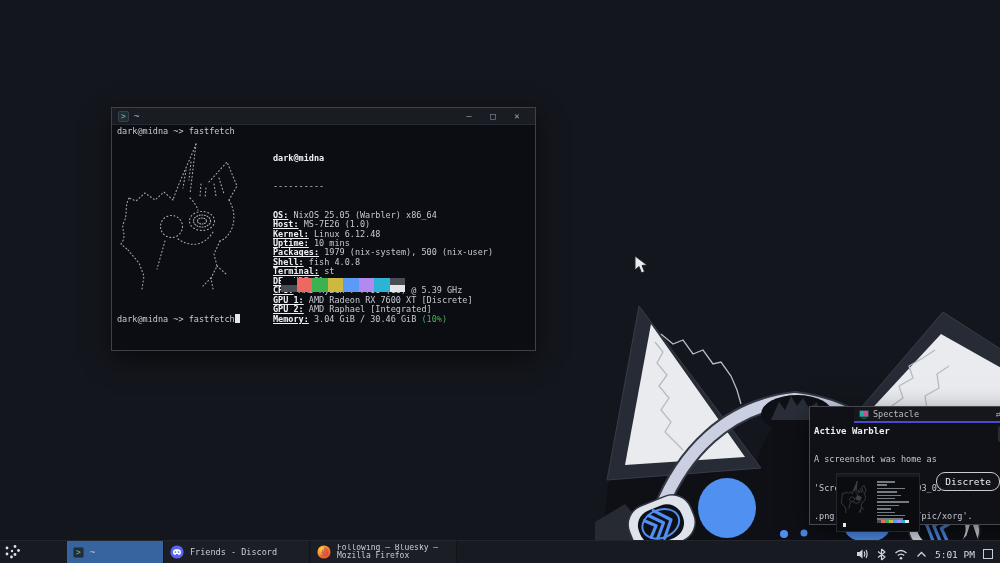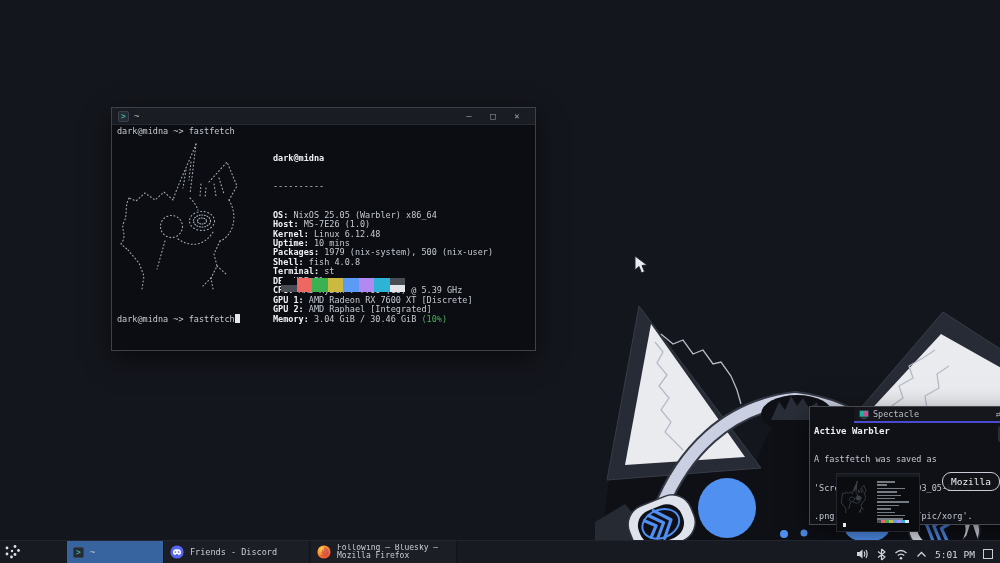--- a/index.html
+++ b/index.html
@@ -21,21 +21,21 @@
   
   #terminal{left:111px;top:107px;width:423px;height:242px;}
   #terminal .titlebar{height:16px;padding:0 6px;font-size:9px;gap:5px;}
   #terminal .tb-btn{width:24px;font-size:9px;}
   .term-icon{width:11px;height:11px;background:#262b33;border:1px solid #3a414b;border-radius:2px;
     color:#35b5aa;font-size:8px;line-height:10px;text-align:center;font-weight:bold;box-sizing:border-box;}
   .term-body{position:absolute;top:17px;left:0;right:0;bottom:0;font-size:8.5px;line-height:9.45px;color:#c5c9d1;}
   .promptline{position:absolute;white-space:pre;}
   .cursor-block{display:inline-block;width:5.5px;height:9px;background:#e3e6ea;vertical-align:-1px;}
   #ff-info{position:absolute;left:161px;top:10px;white-space:pre;}
-  .ff-label{font-weight:bold;color:#eef0f4;}
+  .ff-label{font-weight:bold;color:#eef0f4;text-decoration:underline;}
   .ff-header{font-weight:bold;color:#eef0f4;}
   .palette{position:absolute;left:169px;top:153px;}
   .pal-row{display:flex;height:7px;}
   .pal-row span{width:15.5px;height:7px;display:block;}
 
   
   #spectacle{left:809px;top:406px;width:172px;height:117px;background:#101117;border-color:#45494f;padding-left:44px;}
   #spectacle .titlebar{height:14px;padding:0 5px;font-size:8.5px;gap:4px;background:#16171d;border-bottom:none;}
   #spectacle .tb-btn{width:15px;font-size:9px;}
   .accent-line{height:2px;background:var(--spectacle-accent,#4a4ad0);}
@@ -206,21 +206,21 @@
     <span class="tb-title">Spectacle</span>
     <div class="tb-btns">
       <span class="tb-btn">⇄</span>
       <span class="tb-btn">✕</span>
     </div>
   </div>
   <div class="accent-line"></div>
   <div class="spec-body">
     <div class="spec-heading">Active Warbler</div>
     <div class="spec-text">
-      <div>A fastfetch was saved as</div>
+      <div>A screenshot was home as</div>
       <div>'Screenshot_2025-10-03_05-01-51</div>
       <div>.png' to '/home/dark/pic/xorg'.</div>
     </div>
     <svg class="spec-appicon" width="25" height="24" viewBox="0 0 25 24">
       <rect x="1" y="1" width="23" height="16" rx="2" fill="#2a2d35"></rect>
       <rect x="3" y="3" width="19" height="12" rx="1" fill="#17b3a0"></rect>
       <rect x="11" y="4" width="10" height="10" rx="2" fill="#d14a96"></rect>
       <circle cx="16" cy="9" r="2.6" fill="none" stroke="#ffffff" stroke-width="1.2"></circle>
       <rect x="9" y="18" width="7" height="2" fill="#2a2d35"></rect>
       <rect x="6" y="20" width="13" height="1.5" fill="#2a2d35"></rect>
@@ -250,21 +250,21 @@
           <span style="background: rgb(237, 104, 98);"></span>
           <span style="background: rgb(60, 177, 82);"></span>
           <span style="background: rgb(205, 185, 63);"></span>
           <span style="background: rgb(92, 155, 245);"></span>
           <span style="background: rgb(178, 137, 240);"></span>
           <span style="background: rgb(44, 179, 214);"></span>
           <span style="background: rgb(225, 228, 233);"></span>
         </div>
       <div class="thumb-cursor"></div>
     </div>
-    <button class="annotate-btn">Mozilla</button>
+    <button class="annotate-btn">Discrete</button>
     <div class="menu-btn">≡</div>
   </div>
 </div>
 
 <svg class="abs" style="left:634px;top:255px;z-index:40" width="14" height="20" viewBox="0 0 14 20">
   <polygon points="1,1 1,15 5,11.5 7.5,18 10.5,16.5 8,10.5 13,10" fill="#e9ebef" stroke="#23262c" stroke-width="1"></polygon>
 </svg>
 
 <div id="taskbar">
   <div class="launcher">

